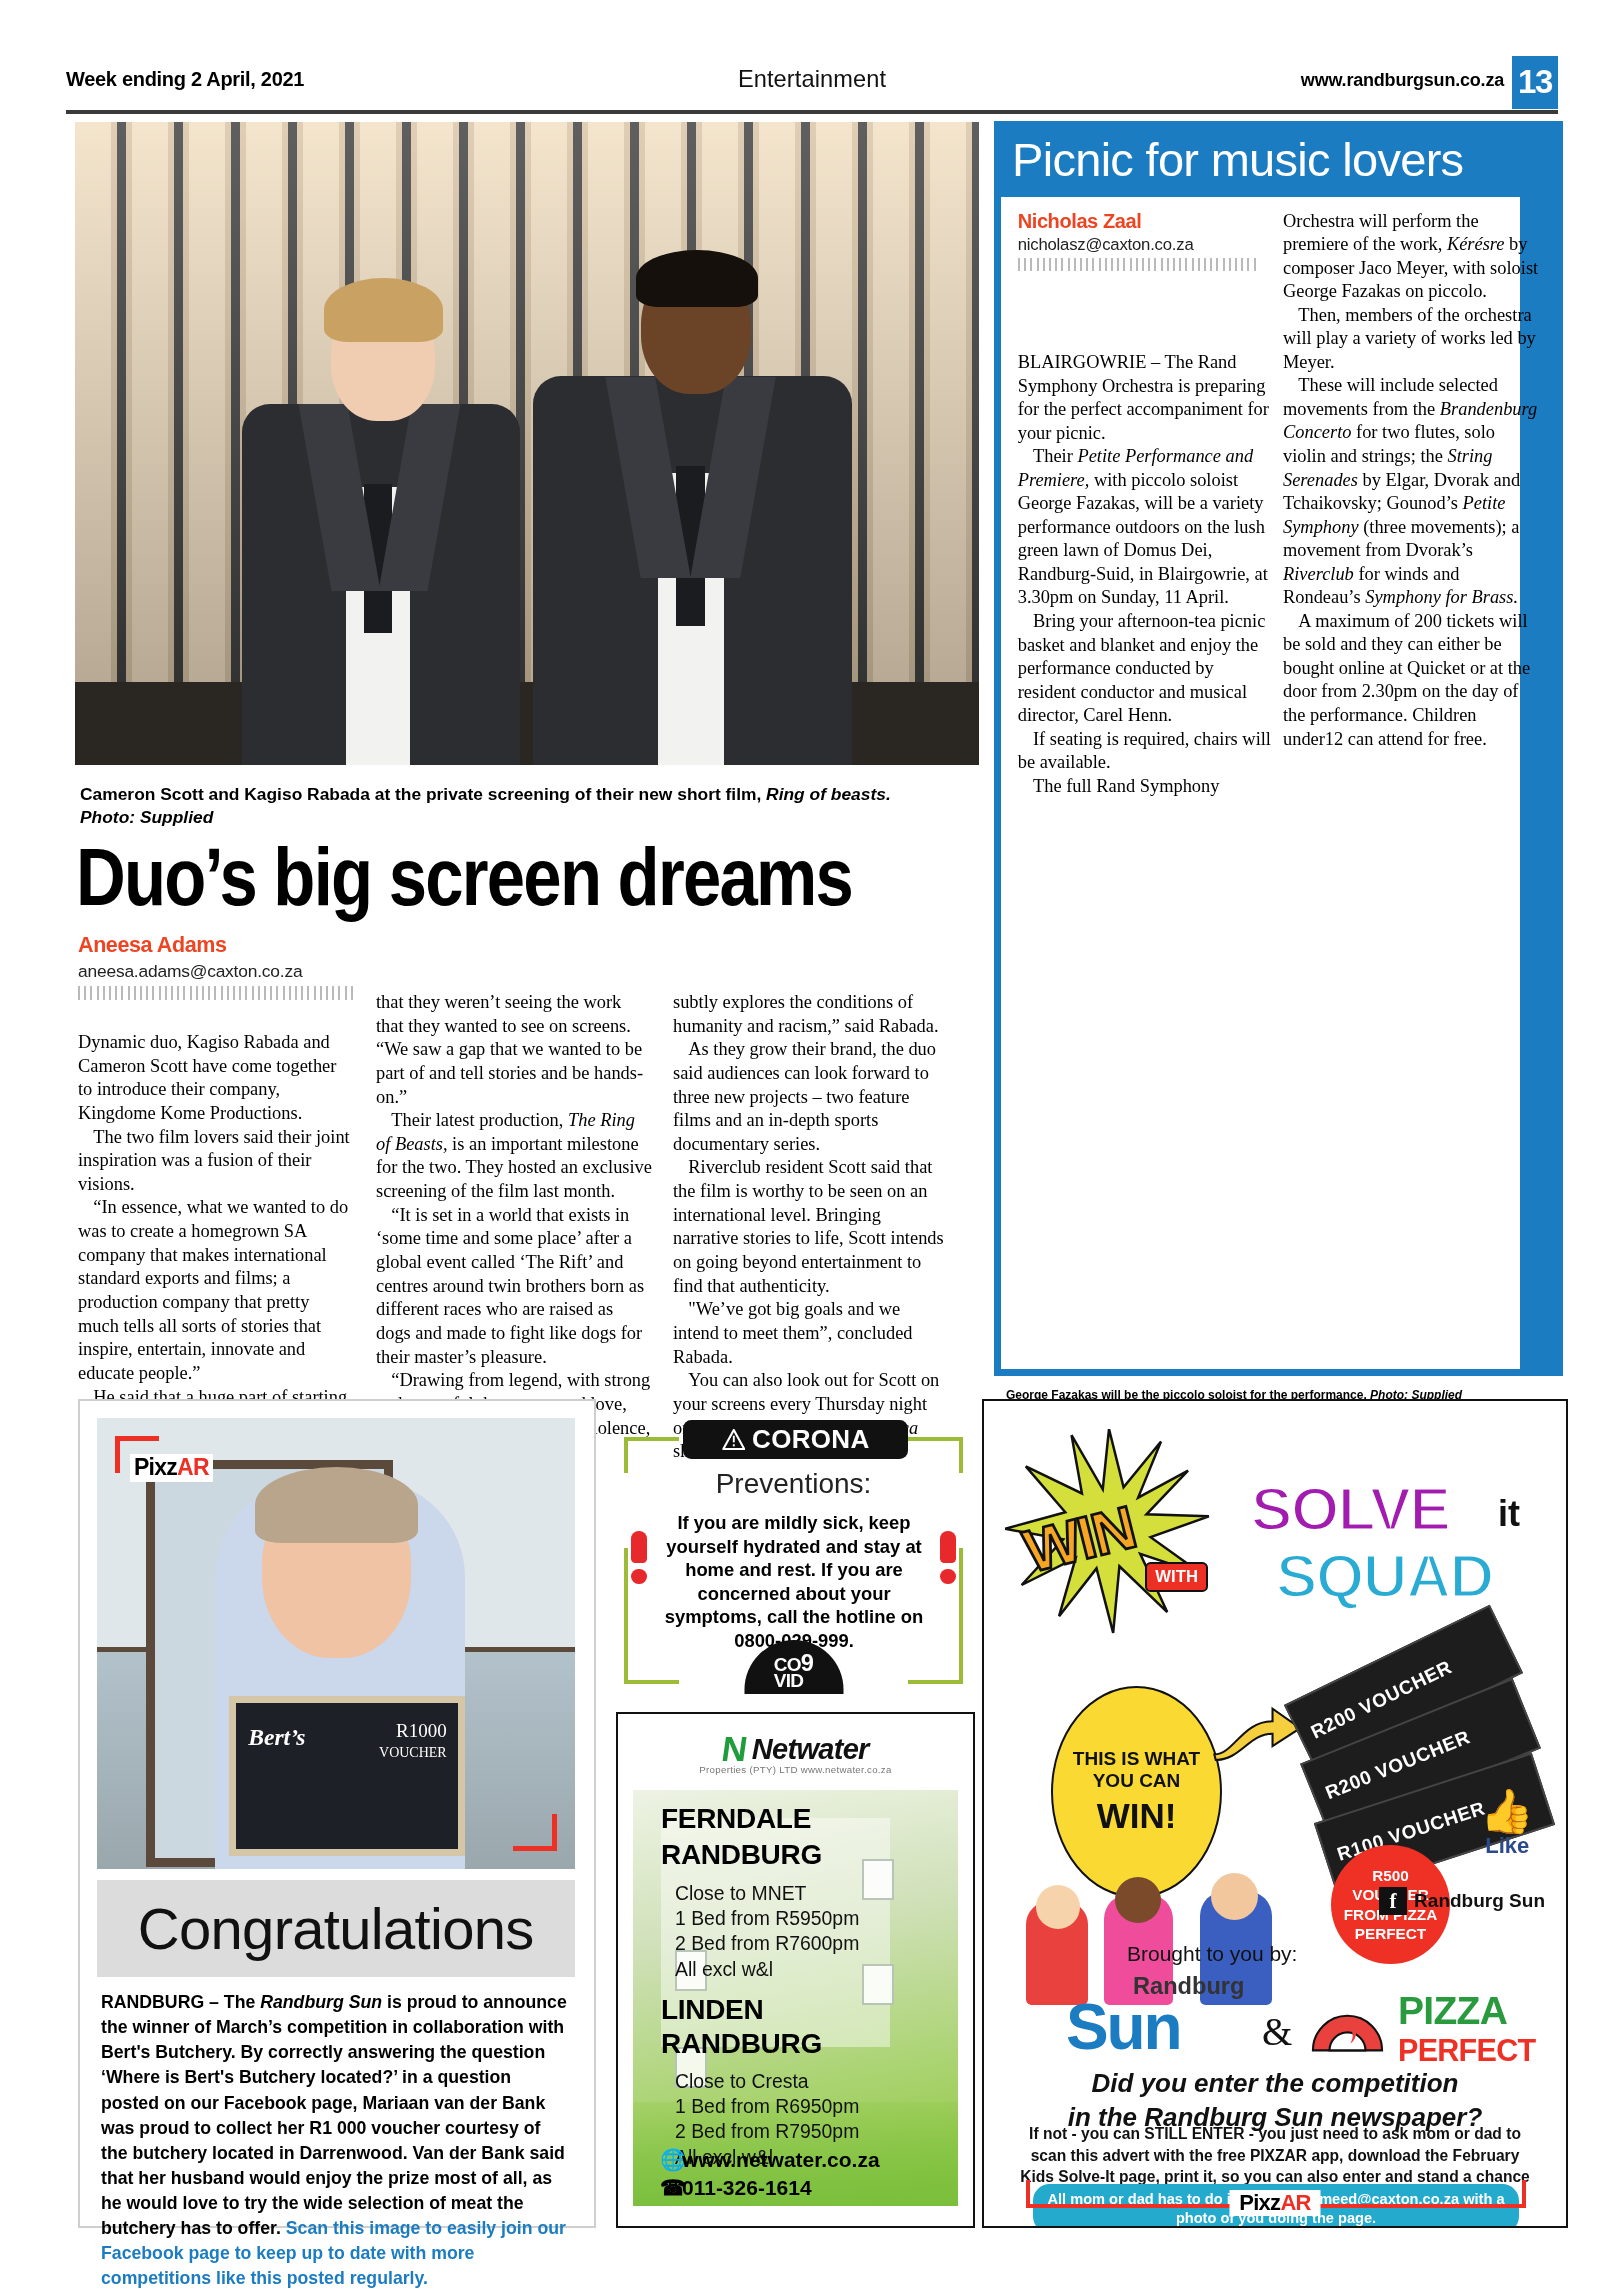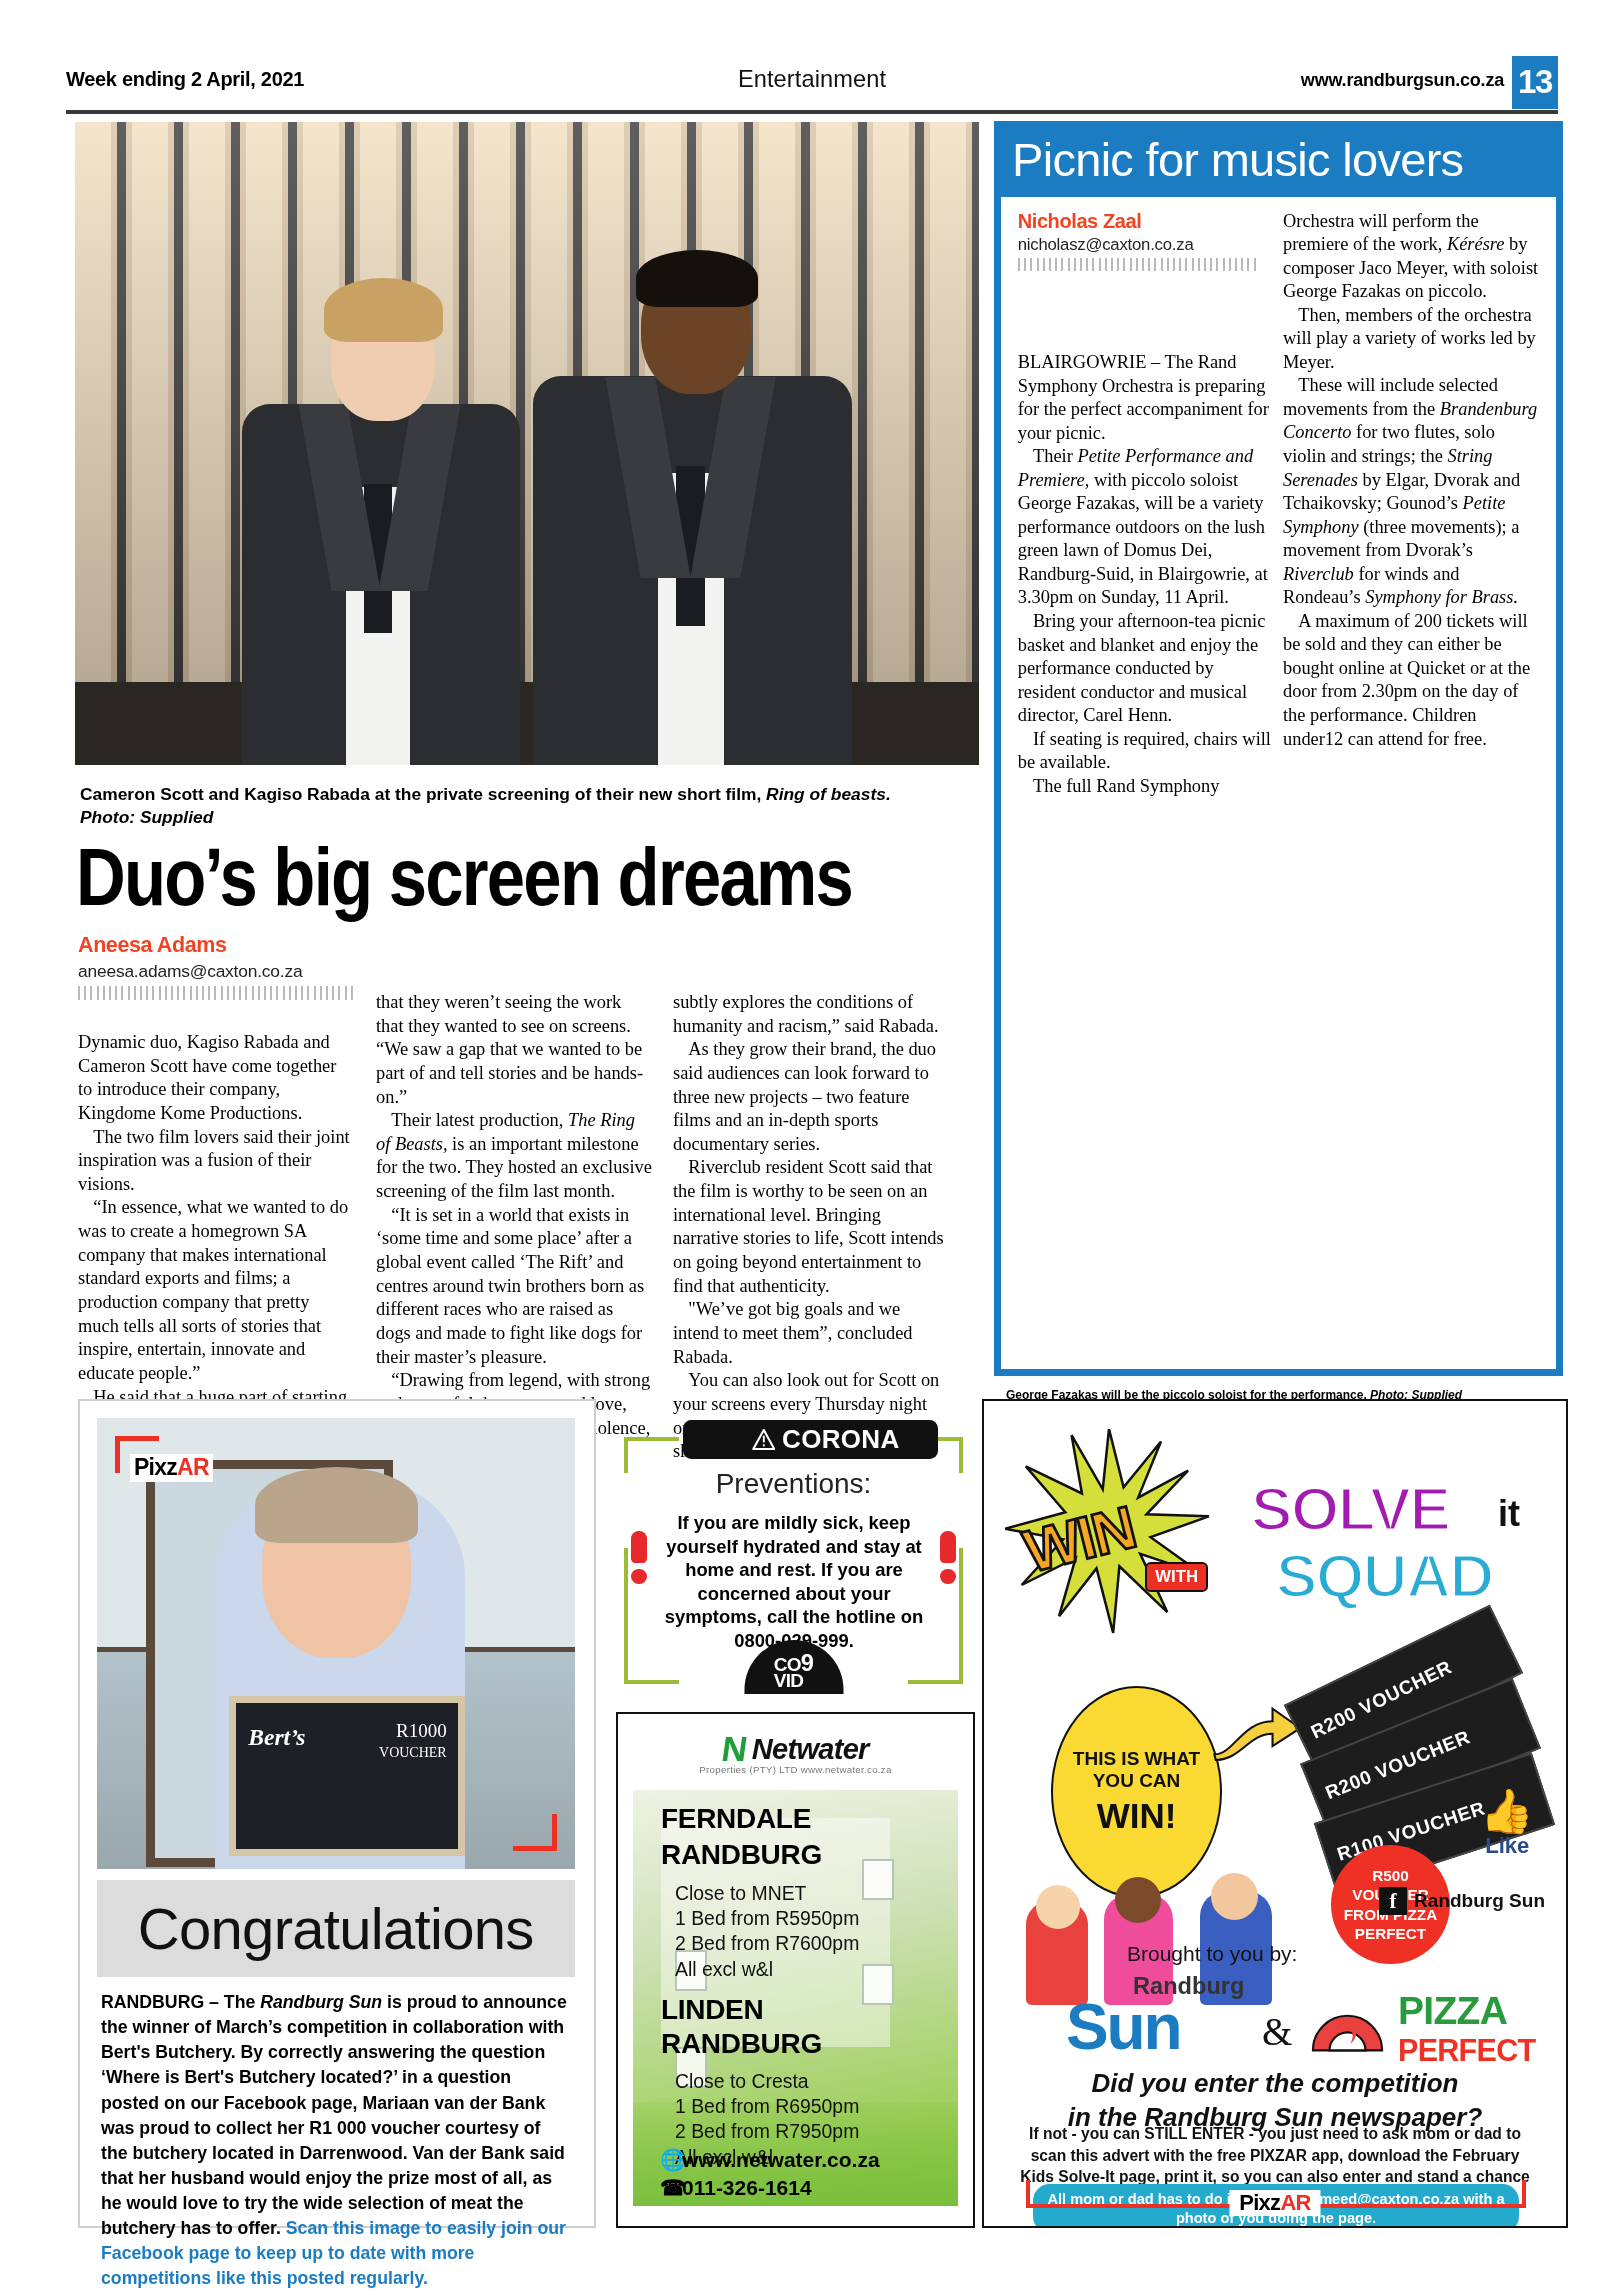--- a/index.html
+++ b/index.html
@@ -44,21 +44,21 @@
   .col p{margin:0;text-indent:15.3px;}
   .col p.first{text-indent:0;}
   .col i{font-style:italic;}
   #col1{left:78px;top:1031px;}
   #col2{left:376px;}
   #col3{left:673px;}
 
   
   .picnic{position:absolute;left:994px;top:121px;width:569px;height:1255px;background:#1b7cc2;}
   .picnic-title{position:absolute;left:18px;top:11px;font-family:"Liberation Sans",sans-serif;font-weight:300;font-size:47px;color:#fff;letter-spacing:-0.7px;}
-  .picnic-inner{position:absolute;left:7px;top:76px;width:555px;height:1172px;background:#fff;}
+  .picnic-inner{position:absolute;left:7px;top:76px;width:476px;height:1172px;background:#fff;padding-left:43px;}
   .pc-by{position:absolute;left:16.7px;top:12.5px;width:243px;}
   .pc-name{font-family:"Liberation Sans",sans-serif;font-weight:bold;font-size:20px;color:#ef4422;letter-spacing:-0.4px;}
   .pc-mail{font-family:"Liberation Sans",sans-serif;font-size:16.7px;color:#222;margin-top:2.1px;letter-spacing:-0.2px;}
   .pc-bars{margin-top:3.5px;height:12.5px;width:242px;background:repeating-linear-gradient(90deg,#b9b9b9 0 2.1px,transparent 2.1px 6.2px);}
   .pcol{position:absolute;width:257px;font-family:"Liberation Serif",serif;font-size:18.4px;line-height:1.28;color:#000;}
   .pcol p{margin:0;text-indent:15.3px;}
   .pcol p.first{text-indent:0;}
   .pcol i{font-style:italic;}
   #pcol1{left:16.7px;top:154px;}
   #pcol2{left:282px;top:12.5px;}
@@ -86,21 +86,21 @@
   .cb-text i{font-style:italic;}
   .cb-text .blue{color:#1b7cc2;}
 
   
   .corona{position:absolute;left:616px;top:1399px;width:355px;height:292px;}
   .cor-bracket{position:absolute;border:4.9px solid #9cbb37;}
   .cor-tl{left:8.3px;top:38px;width:51px;height:32px;border-right:none;border-bottom:none;}
   .cor-tr{right:8.3px;top:38px;width:51px;height:32px;border-left:none;border-bottom:none;}
   .cor-bl{left:8.3px;bottom:7px;width:51px;height:132px;border-right:none;border-top:none;}
   .cor-br{right:8.3px;bottom:7px;width:51px;height:132px;border-left:none;border-top:none;}
-  .cor-pill{position:absolute;left:67px;top:21px;width:225px;height:39px;background:#111;border-radius:8.3px;display:flex;align-items:center;justify-content:center;gap:7px;padding-left:30px;}
+  .cor-pill{position:absolute;left:67px;top:21px;width:225px;height:39px;background:#111;border-radius:8.3px;display:flex;align-items:center;justify-content:center;gap:7px;}
   .cor-pill .lbl{font-family:"Liberation Sans",sans-serif;font-weight:bold;font-size:26px;color:#fff;letter-spacing:0.3px;}
   .cor-prev{position:absolute;left:0;top:69px;width:100%;text-align:center;font-family:"Liberation Sans",sans-serif;font-weight:300;font-size:28px;color:#222;}
   .cor-body{position:absolute;left:32px;top:112px;width:292px;text-align:center;font-family:"Liberation Sans",sans-serif;font-weight:bold;font-size:18.4px;line-height:1.28;color:#000;}
   .cor-bang{position:absolute;width:15.3px;}
   .cor-bang .b1{width:15.3px;height:32px;background:#e8292b;border-radius:7.6px 7.6px 4.2px 4.2px;}
   .cor-bang .b2{width:15.3px;height:15.3px;background:#e8292b;border-radius:50%;margin-top:5.6px;}
   .cor-covid{position:absolute;left:50%;transform:translateX(-50%);bottom:-2.8px;width:99px;height:54px;background:#111;border-radius:51px 51px 0 0;display:flex;align-items:flex-end;justify-content:center;}
   .cor-covid span{font-family:"Liberation Sans",sans-serif;font-weight:bold;font-size:19px;color:#fff;line-height:0.85;padding-bottom:4.2px;letter-spacing:-0.7px;}
 
   

